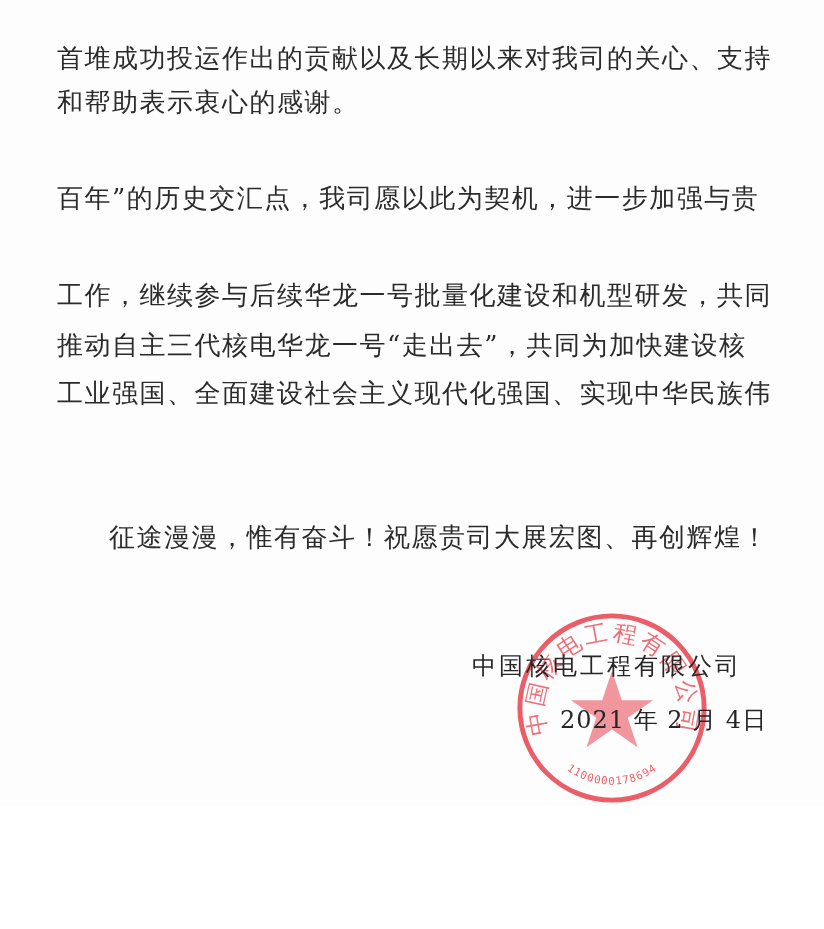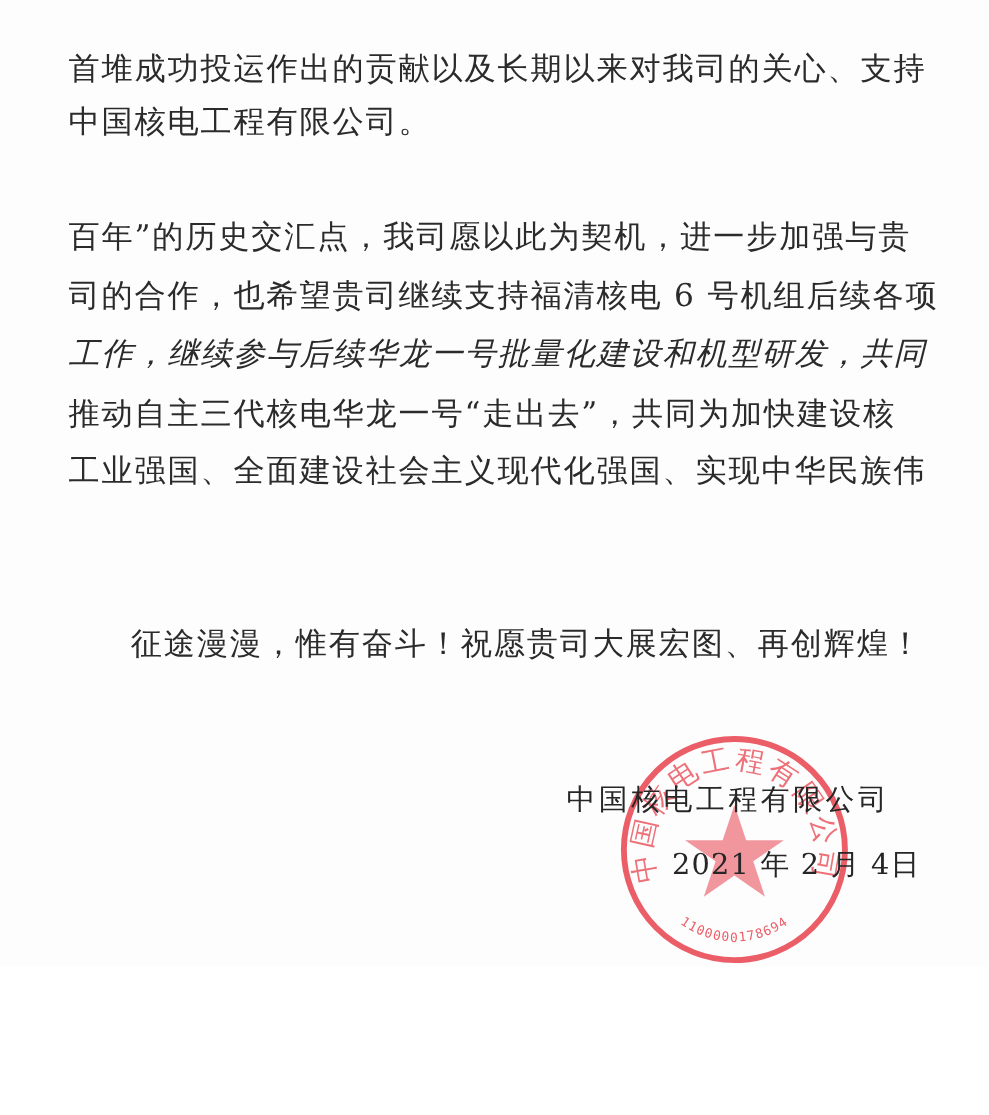--- a/index.html
+++ b/index.html
@@ -61,25 +61,24 @@
       z-index: 2;
       margin-left: 48px;
     }
   </style>
 </head>
 <body>
 
 <div class="page">
 
   <div class="line" style="top:43px;">首堆成功投运作出的贡献以及长期以来对我司的关心、支持</div>
-  <div class="line" style="top:87px;">中国核电工程有限公司。</div>
+  <div class="line" style="top:87px;">和帮助表示衷心的感谢。</div>
 
   <div class="line" style="top:183px;">百年”的历史交汇点，我司愿以此为契机，进一步加强与贵</div>
-  <div class="line" style="top:232px;">司的合作，也希望贵司继续支持福清核电 6 号机组后续各项</div>
-  <div class="line" style="top:280px;font-style:italic;">工作，继续参与后续华龙一号批量化建设和机型研发，共同</div>
+  <div class="line" style="top:280px;">工作，继续参与后续华龙一号批量化建设和机型研发，共同</div>
   <div class="line" style="top:330px;">推动自主三代核电华龙一号“走出去”，共同为加快建设核</div>
   <div class="line" style="top:378px;">工业强国、全面建设社会主义现代化强国、实现中华民族伟</div>
 
   <div class="line indent" style="top:494px;margin-top:28px;">征途漫漫，惟有奋斗！祝愿贵司大展宏图、再创辉煌！</div>
 
   <svg class="seal" viewBox="0 0 200 200">
     <defs>
       <path id="sealArcTop" d="M 32 118 A 70 70 0 1 1 168 118" fill="none"></path>
       <path id="sealArcBottom" d="M 40 150 A 78 78 0 0 0 160 150" fill="none"></path>
     </defs>

